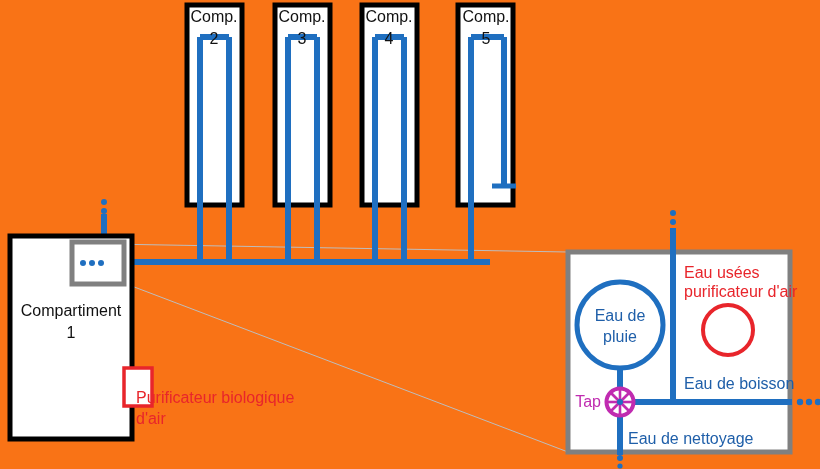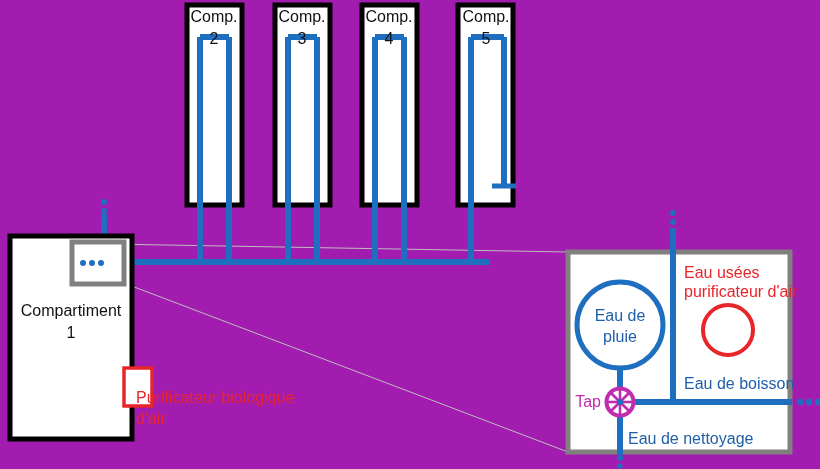--- a/index.html
+++ b/index.html
@@ -8,21 +8,21 @@
     padding: 0;
     background: #ffffff;
   }
   body {
     font-family: "Liberation Sans", sans-serif;
   }
   #diagram-root {
     position: relative;
     width: 820px;
     height: 469px;
-    background: #a21caf;
+    background: #f97316;
     overflow: hidden;
   }
   svg#diagram-svg {
     display: block;
     width: 820px;
     height: 469px;
   }
   text {
     font-family: "Liberation Sans", sans-serif;
     dominant-baseline: alphabetic;

